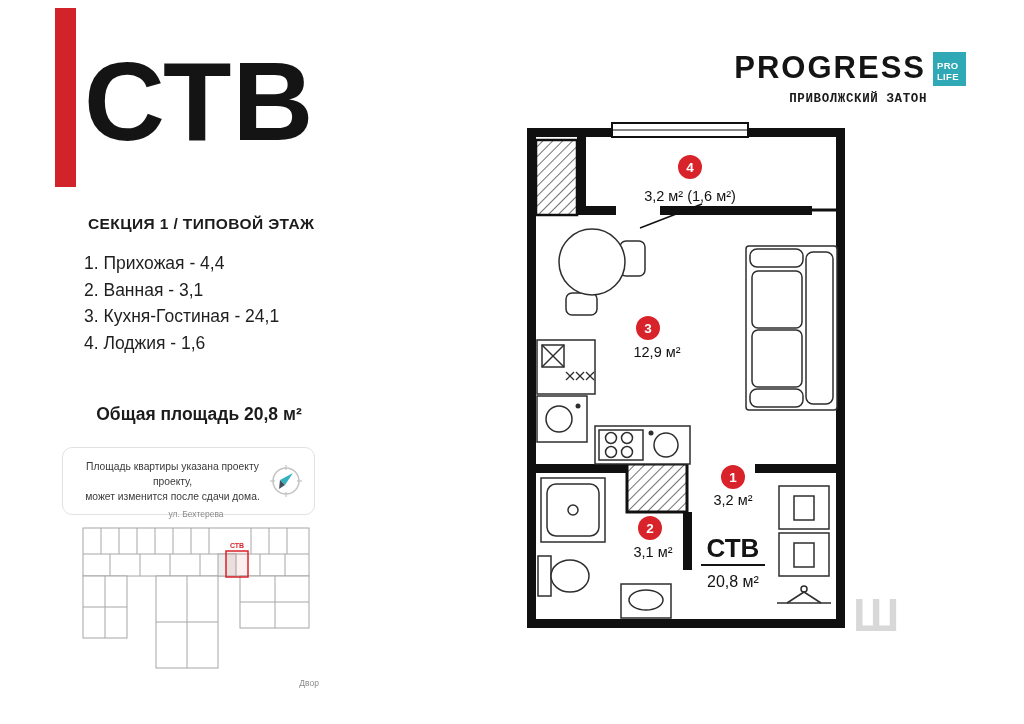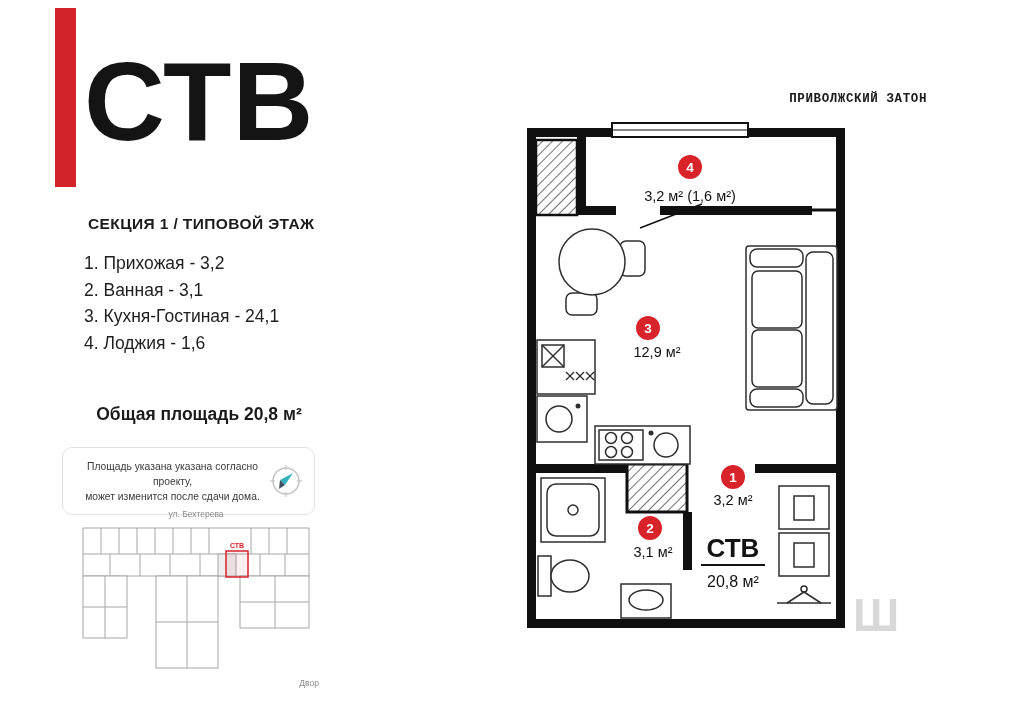--- a/index.html
+++ b/index.html
@@ -35,34 +35,41 @@
 </style>
 </head>
 <body>
 
 <div class="canvas">
 
   <div class="abs red-bar"></div>
   <div class="abs title">СТВ</div>
   <div class="abs subtitle">СЕКЦИЯ 1 / ТИПОВОЙ ЭТАЖ</div>
 
+  <div class="abs logo-row">
+    <span class="logo-text">PROGRESS</span>
+    <span class="logo-badge">
+      <span>PRO</span>
+      <span>LIFE</span>
+    </span>
+  </div>
   <div class="abs logo-sub">ПРИВОЛЖСКИЙ ЗАТОН</div>
 
   <ul class="abs room-list">
-    <li>1. Прихожая - 3,2</li>
+    <li>1. Прихожая - 4,4</li>
     <li>2. Ванная - 3,1</li>
     <li>3. Кухня-Гостиная - 24,1</li>
     <li>4. Лоджия - 1,6</li>
   </ul>
 
   <div class="abs total-area">Общая площадь 20,8 м²</div>
 
   <div class="abs note-box">
     <div class="note-text">
-      <div>Площадь указана указана согласно проекту,</div>
+      <div>Площадь квартиры указана проекту проекту,</div>
       <div>может изменится после сдачи дома.</div>
     </div>
     <svg width="36" height="36" viewBox="0 0 36 36">
       <circle cx="18" cy="18" r="13" fill="#fff" stroke="#c4c4c4" stroke-width="1.5"></circle>
       <line x1="18" y1="2" x2="18" y2="7" stroke="#c4c4c4" stroke-width="1.2"></line>
       <line x1="18" y1="29" x2="18" y2="34" stroke="#c4c4c4" stroke-width="1.2"></line>
       <line x1="2" y1="18" x2="7" y2="18" stroke="#c4c4c4" stroke-width="1.2"></line>
       <line x1="29" y1="18" x2="34" y2="18" stroke="#c4c4c4" stroke-width="1.2"></line>
       <polygon points="25,10 12,17 17,22" fill="#35b0c0"></polygon>
       <polygon points="11,26 17,22 12,17" fill="#41505e"></polygon>

